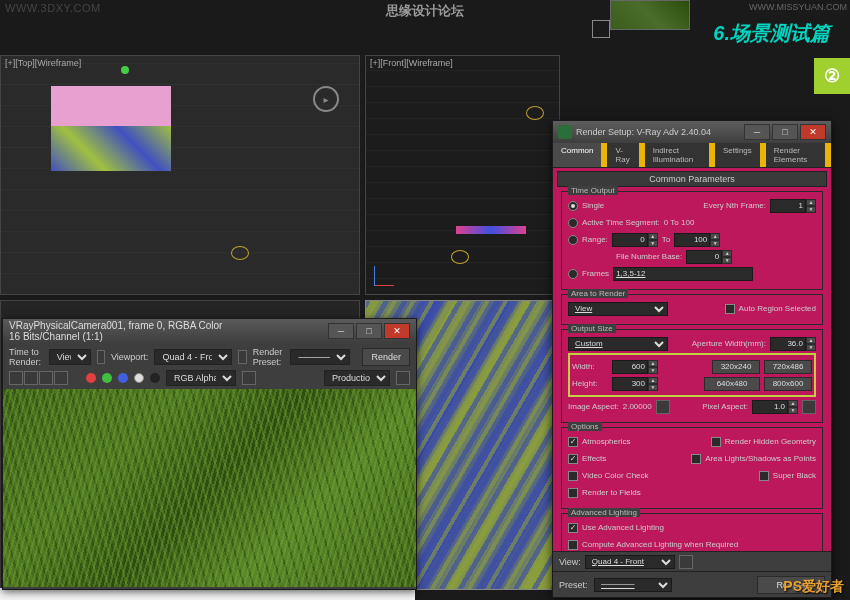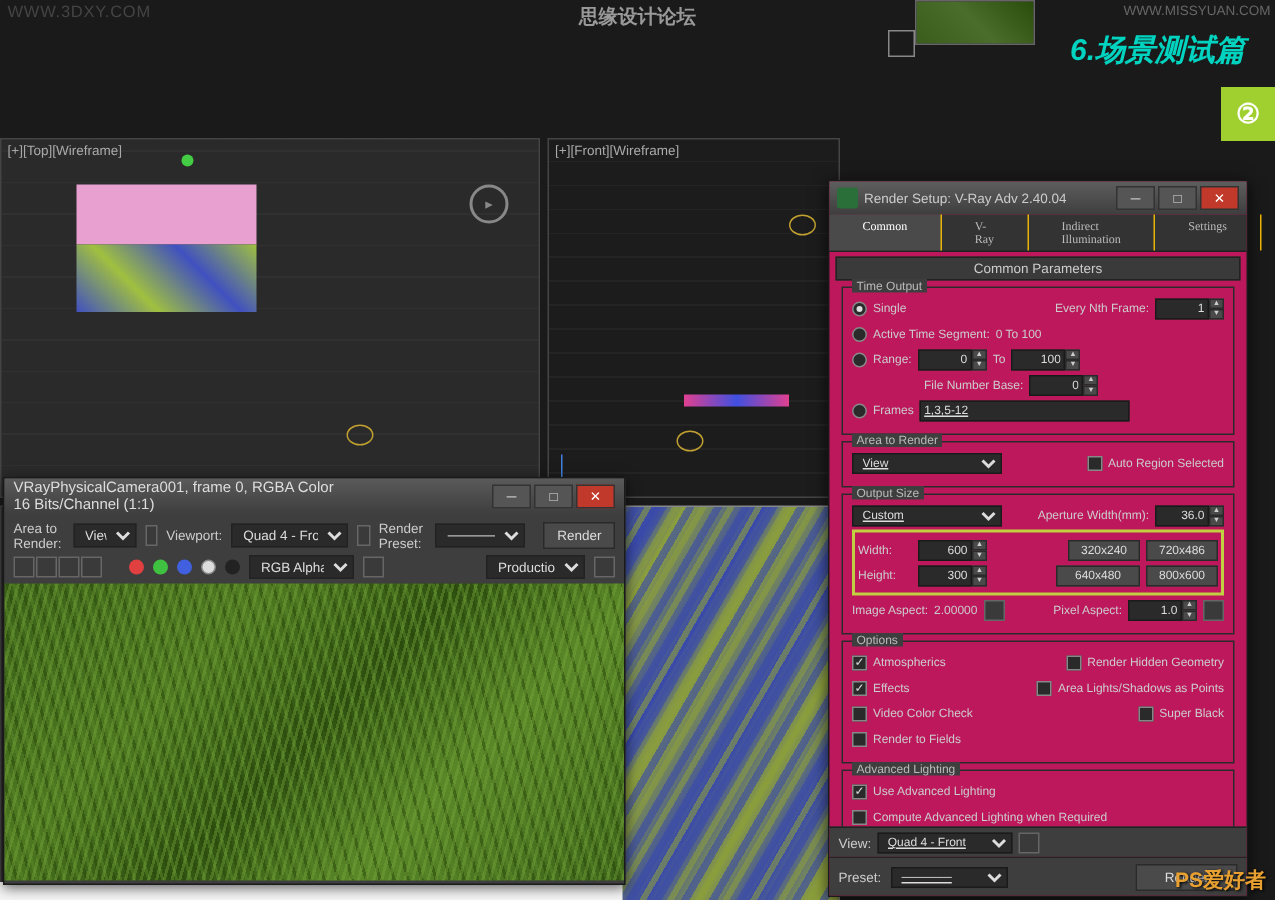--- a/index.html
+++ b/index.html
@@ -4,21 +4,21 @@
 <style>
 * { margin: 0; padding: 0; box-sizing: border-box; font-family: -apple-system, "Segoe UI", Tahoma, sans-serif; }
 body { background: #1a1a1a; width: 850px; height: 600px; overflow: hidden; position: relative; color: #ccc; font-size: 10px; }
 .watermark-tl { position: absolute; top: 2px; left: 5px; color: #444; font-size: 11px; letter-spacing: 0.5px; z-index: 100; }
 .watermark-tc { position: absolute; top: 2px; left: 50%; transform: translateX(-50%); color: #999; font-size: 13px; font-weight: bold; z-index: 100; }
 .watermark-tr { position: absolute; top: 2px; right: 3px; color: #666; font-size: 9px; z-index: 100; }
 .chapter-label { position: absolute; top: 20px; right: 20px; color: #00d4c0; font-size: 20px; font-weight: bold; font-style: italic; z-index: 100; }
 .badge-circle { position: absolute; top: 58px; right: 0; width: 36px; height: 36px; background: #a0d030; color: #fff; display: flex; align-items: center; justify-content: center; font-size: 18px; font-weight: bold; z-index: 100; }
 .thumb-top { position: absolute; top: 0; right: 160px; width: 80px; height: 30px; background: linear-gradient(45deg,#3a5d1c,#4a6d2c,#2a4d0c); border: 1px solid #666; z-index: 99; }
 .toolbar-icon { position: absolute; top: 20px; right: 240px; width: 18px; height: 18px; border: 1px solid #888; z-index: 99; }
-.viewport { position: absolute; background: #2a2a2a; border: 1px solid #444; margin-top: 37px; }
+.viewport { position: absolute; background: #2a2a2a; border: 1px solid #444; }
 .vp-label { position: absolute; top: 2px; left: 4px; color: #aaa; font-size: 9px; z-index: 5; }
 .vp-tl { top: 55px; left: 0; width: 360px; height: 240px; background: repeating-linear-gradient(0deg,#2a2a2a,#2a2a2a 20px,#303030 20px,#303030 21px), repeating-linear-gradient(90deg,#2a2a2a,#2a2a2a 20px,#303030 20px,#303030 21px); }
 .vp-tr { top: 55px; left: 365px; width: 195px; height: 240px; background: repeating-linear-gradient(0deg,#1c1c1c,#1c1c1c 15px,#242424 15px,#242424 16px), repeating-linear-gradient(90deg,#1c1c1c,#1c1c1c 15px,#242424 15px,#242424 16px); }
 .vp-bl { top: 300px; left: 0; width: 360px; height: 290px; background: #252525; }
 .vp-br { top: 300px; left: 365px; width: 195px; height: 290px; background: linear-gradient(120deg,#8b9e3c 0%,#3949ab 20%,#8b9e3c 25%,#3949ab 40%,#8b9e3c 45%,#3949ab 60%,#8b9e3c 70%,#3949ab 80%,#8b9e3c 90%); border: 1px solid #888; }
 .vp-br::before { content: ""; position: absolute; inset: 0; background: repeating-linear-gradient(-60deg,transparent,transparent 3px,rgba(57,73,171,0.6) 3px,rgba(57,73,171,0.6) 8px,transparent 8px,transparent 12px,rgba(139,158,60,0.6) 12px,rgba(139,158,60,0.6) 16px); }
 .pink-obj { position: absolute; top: 30px; left: 50px; width: 120px; height: 40px; background: #e8a0d0; }
 .noise-obj { position: absolute; top: 70px; left: 50px; width: 120px; height: 45px; background: linear-gradient(45deg,#4050c0,#a0c040,#4050c0,#a0c040); }
 .cam-gizmo { position: absolute; width: 18px; height: 14px; border: 1px solid #c0a030; border-radius: 50%; }
 .gz1 { top: 190px; left: 230px; }
@@ -48,21 +48,21 @@
 .color-dot { width: 10px; height: 10px; border-radius: 50%; display:inline-block; }
 .rf-image { height: 198px; background: linear-gradient(135deg,#3a6018 0%,#4d7820 30%,#2e5010 50%,#5a8828 70%,#3a6018 100%); position: relative; overflow:hidden; }
 .rf-image::before { content:""; position:absolute; inset:0; background: repeating-linear-gradient(75deg,transparent 0,transparent 2px,rgba(90,136,40,0.5) 2px,rgba(90,136,40,0.5) 4px,transparent 4px,transparent 7px,rgba(40,70,10,0.5) 7px,rgba(40,70,10,0.5) 9px); }
 .rf-image::after { content:""; position:absolute; inset:0; background: repeating-linear-gradient(105deg,transparent 0,transparent 3px,rgba(120,166,60,0.4) 3px,rgba(120,166,60,0.4) 5px); }
 
 
 .rs-window { position: absolute; top: 120px; right: 18px; width: 280px; height: 478px; background: #be185d; border: 1px solid #1a1a1a; box-shadow: 0 2px 10px rgba(0,0,0,0.7); z-index: 60; font-size: 9px; color: #ccc; }
 .rs-title { height: 22px; background: linear-gradient(#5e5e5e,#3e3e3e); display: flex; align-items: center; padding: 0 5px; gap: 4px; }
 .rs-title-ico { width: 14px; height: 14px; background: #2a6e3a; border-radius:2px; }
 .rs-tabs { display: flex; background: #333; border-bottom: 1px solid #222; }
-.rs-tab { padding: 3px 22px; font-size: 8px; color: #bbb; border-right: 1px solid #eab308; cursor: pointer; font-family: Liberation Serif, serif; }
+.rs-tab { padding: 3px 8px; font-size: 8px; color: #bbb; border-right: 6px solid #eab308; cursor: pointer; }
 .rs-tab.active { background: #4a4a4a; color: #fff; }
 .rs-body { height: 432px; overflow-y: auto; padding: 0; }
 .rs-body::-webkit-scrollbar { width: 14px; }
 .rs-body::-webkit-scrollbar-track { background: #333; }
 .rs-body::-webkit-scrollbar-thumb { background: #5a5a5a; border: 1px solid #333; }
 .rollout-hdr { background: #3a3a3a; border: 1px solid #222; text-align: center; padding: 2px; margin: 3px 4px 0; font-size: 9px; }
 .group { border: 1px solid #2a2a2a; margin: 4px 8px; padding: 4px 6px 6px; position: relative; }
 .group-title { position: absolute; top: -6px; left: 6px; background: #3e3e3e; padding: 0 3px; font-size: 8px; color: #bbb; }
 .frow { display: flex; align-items: center; gap: 4px; margin: 2px 0; min-height: 15px; }
 .frow label { font-size: 8px; }
@@ -118,21 +118,21 @@
     <span>VRayPhysicalCamera001, frame 0, RGBA Color 16 Bits/Channel (1:1)</span>
     <span class="spacer"></span>
     <div class="win-btns">
       <div class="win-btn">─</div>
       <div class="win-btn">□</div>
       <div class="win-btn close">✕</div>
     </div>
   </div>
   <div class="rf-toolbar">
     <div class="rf-row">
-      <span class="rf-label">Area to Render:</span>
+      <span class="rf-label">Time to Render:</span>
       <select class="rf-select" style="width:42px"><option>View</option></select>
       <span class="ico"></span>
       <span class="rf-label">Viewport:</span>
       <select class="rf-select" style="width:78px"><option>Quad 4 - Front</option></select>
       <span class="ico"></span>
       <span class="rf-label">Render Preset:</span>
       <select class="rf-select" style="width:60px"><option>──────</option></select>
       <span class="spacer" style="flex:1"></span>
       <button class="rf-btn" style="width:52px">Render</button>
     </div>

